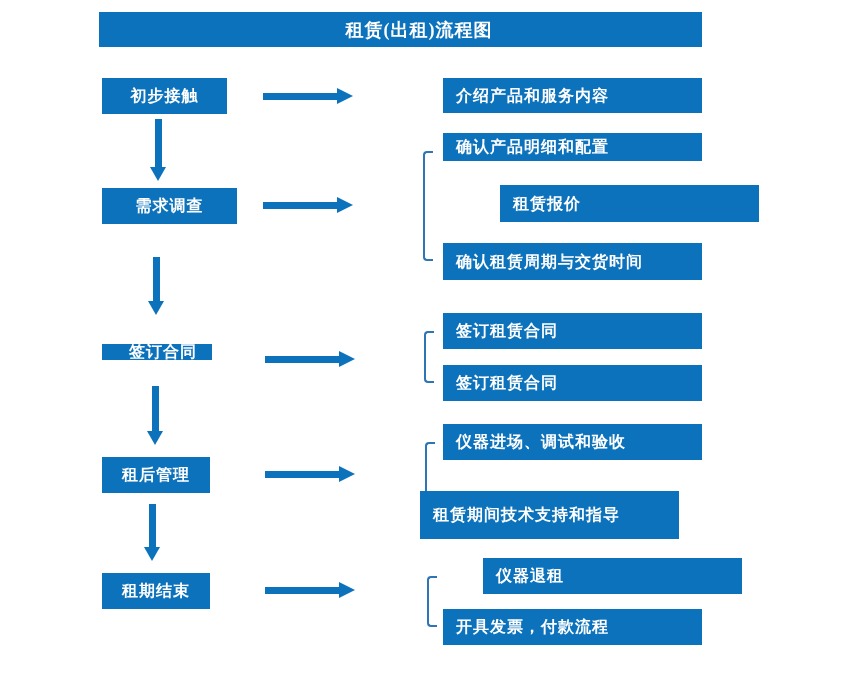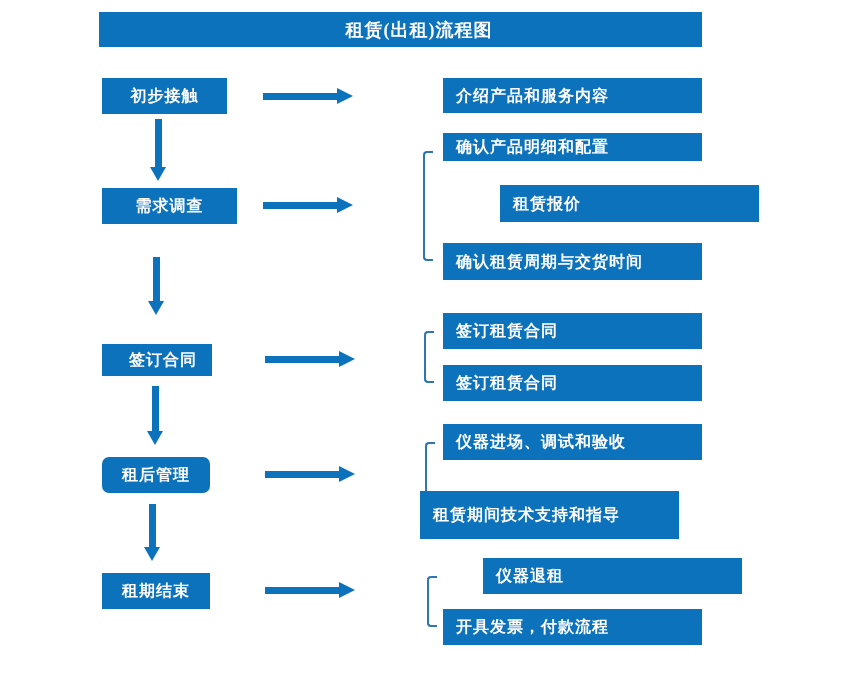--- a/index.html
+++ b/index.html
@@ -69,35 +69,35 @@
   <div class="bracket" style="left:423px;top:151px;height:110px;"></div>
   <div class="bluebox rbox" style="left:443px;top:133px;width:259px;height:28px;">确认产品明细和配置</div>
   <div class="bluebox rbox" style="left:468px;top:185px;width:259px;height:37px;margin-left:32px;">租赁报价</div>
   <div class="bluebox rbox" style="left:443px;top:243px;width:259px;height:37px;">确认租赁周期与交货时间</div>
 
   <div class="arrow-down" style="left:148px;top:257px;height:58px;">
     <span class="shaft"></span>
     <span class="head"></span>
   </div>
 
-  <div class="bluebox lbox" style="left:102px;top:344px;width:110px;height:32px;padding-left:16px;">签订合同</div>
+  <div class="bluebox lbox" style="left:102px;top:344px;width:110px;height:16px;padding-left:16px;">签订合同</div>
   <div class="arrow-right" style="left:265px;top:351px;width:90px;">
     <span class="shaft"></span>
     <span class="head"></span>
   </div>
   <div class="bracket" style="left:424px;top:331px;height:52px;"></div>
   <div class="bluebox rbox" style="left:443px;top:313px;width:259px;height:36px;">签订租赁合同</div>
   <div class="bluebox rbox" style="left:443px;top:365px;width:259px;height:36px;">签订租赁合同</div>
 
   <div class="arrow-down" style="left:147px;top:386px;height:59px;">
     <span class="shaft"></span>
     <span class="head"></span>
   </div>
 
-  <div class="bluebox lbox" style="left:102px;top:457px;width:108px;height:36px;border-radius:7px;">租后管理</div>
+  <div class="bluebox lbox" style="left:102px;top:457px;width:108px;height:36px;">租后管理</div>
   <div class="arrow-right" style="left:265px;top:466px;width:90px;">
     <span class="shaft"></span>
     <span class="head"></span>
   </div>
   <div class="bracket" style="left:425px;top:442px;height:67px;"></div>
   <div class="bluebox rbox" style="left:443px;top:424px;width:259px;height:36px;">仪器进场、调试和验收</div>
   <div class="bluebox rbox" style="left:420px;top:491px;width:259px;height:48px;">租赁期间技术支持和指导</div>
 
   <div class="arrow-down" style="left:144px;top:504px;height:57px;">
     <span class="shaft"></span>

